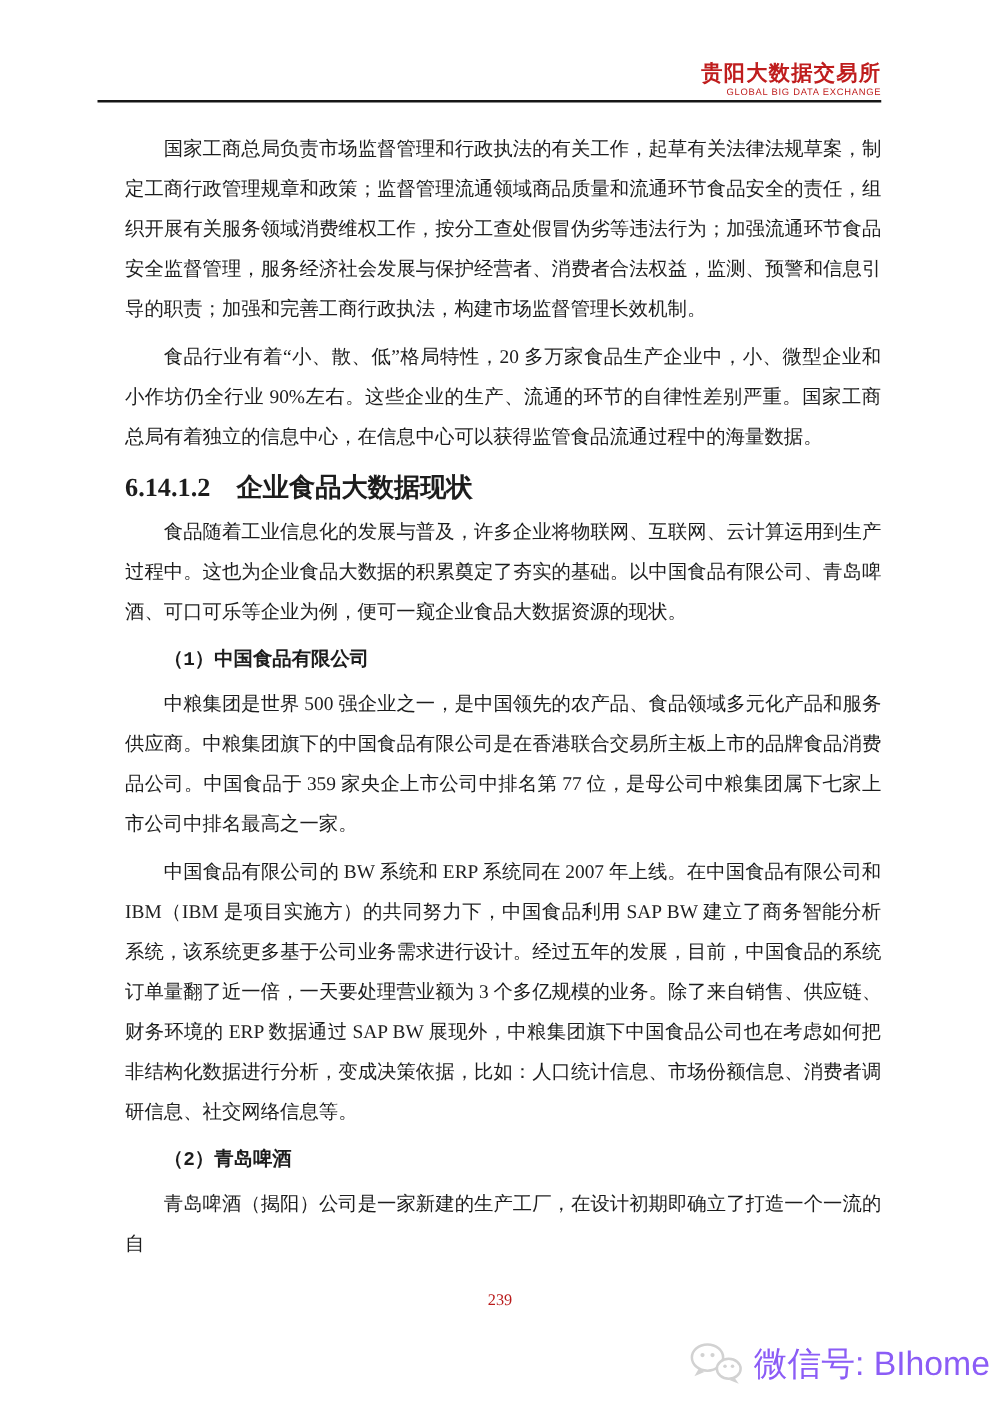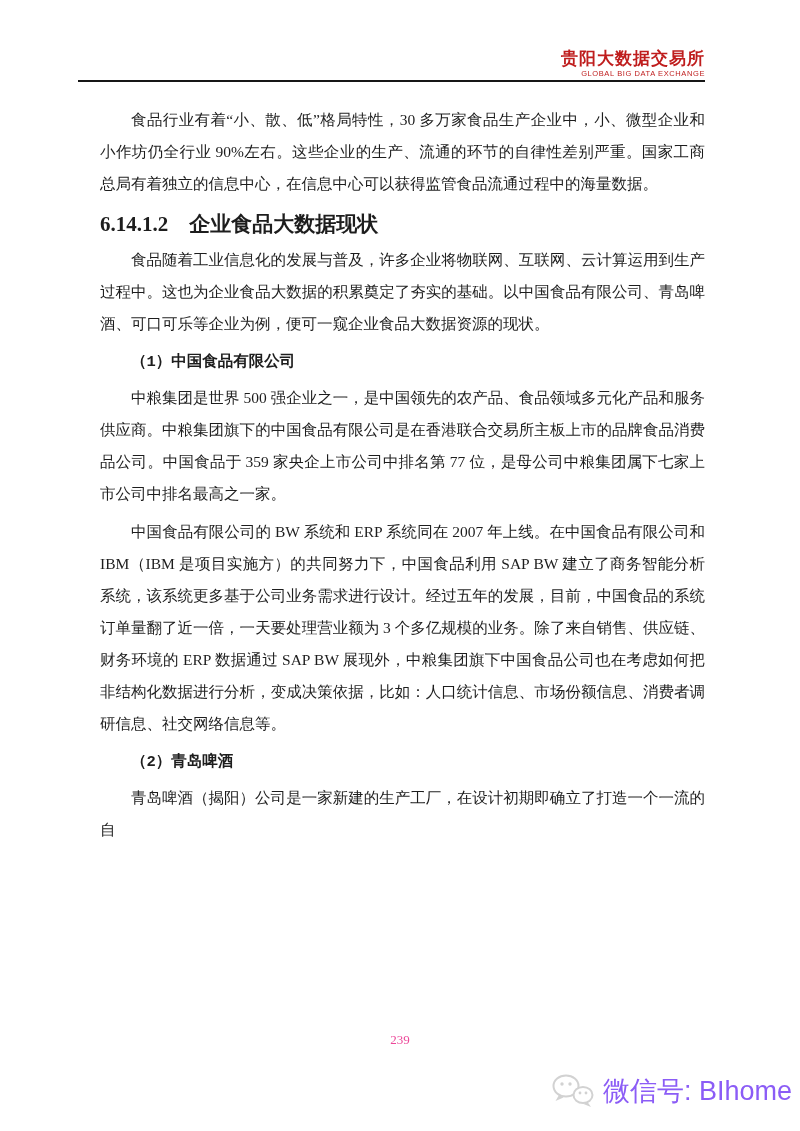--- a/index.html
+++ b/index.html
@@ -69,21 +69,21 @@
     font-family: Liberation Mono, monospace;
   }
   
   .page-number {
     position: absolute;
     left: 0;
     right: 0;
     top: 1032px;
     text-align: center;
     font-size: 13px;
-    color: #ec4899;
+    color: #b91c1c;
   }
   .watermark {
     position: absolute;
     top: 1072px;
     right: 8px;
     display: flex;
     align-items: center;
     gap: 7px;
     color: #8b5cf6;
     font-family: "Liberation Sans", "DejaVu Sans", sans-serif;
@@ -102,21 +102,22 @@
 
   <div class="header">
     <div class="brand">
       <div class="brand-cn">贵阳大数据交易所</div>
       <div class="brand-en">GLOBAL BIG DATA EXCHANGE</div>
     </div>
     <div class="rule"></div>
   </div>
 
   <div class="content">
-    <p class="body">食品行业有着“小、散、低”格局特性，30 多万家食品生产企业中，小、微型企业和小作坊仍全行业 90%左右。这些企业的生产、流通的环节的自律性差别严重。国家工商总局有着独立的信息中心，在信息中心可以获得监管食品流通过程中的海量数据。</p>
+    <p class="body">国家工商总局负责市场监督管理和行政执法的有关工作，起草有关法律法规草案，制定工商行政管理规章和政策；监督管理流通领域商品质量和流通环节食品安全的责任，组织开展有关服务领域消费维权工作，按分工查处假冒伪劣等违法行为；加强流通环节食品安全监督管理，服务经济社会发展与保护经营者、消费者合法权益，监测、预警和信息引导的职责；加强和完善工商行政执法，构建市场监督管理长效机制。</p>
+    <p class="body">食品行业有着“小、散、低”格局特性，20 多万家食品生产企业中，小、微型企业和小作坊仍全行业 90%左右。这些企业的生产、流通的环节的自律性差别严重。国家工商总局有着独立的信息中心，在信息中心可以获得监管食品流通过程中的海量数据。</p>
     <h3 class="section">6.14.1.2　企业食品大数据现状</h3>
     <p class="body">食品随着工业信息化的发展与普及，许多企业将物联网、互联网、云计算运用到生产过程中。这也为企业食品大数据的积累奠定了夯实的基础。以中国食品有限公司、青岛啤酒、可口可乐等企业为例，便可一窥企业食品大数据资源的现状。</p>
     <h4 class="sub">（1）中国食品有限公司</h4>
     <p class="body">中粮集团是世界 500 强企业之一，是中国领先的农产品、食品领域多元化产品和服务供应商。中粮集团旗下的中国食品有限公司是在香港联合交易所主板上市的品牌食品消费品公司。中国食品于 359 家央企上市公司中排名第 77 位，是母公司中粮集团属下七家上市公司中排名最高之一家。</p>
     <p class="body">中国食品有限公司的 BW 系统和 ERP 系统同在 2007 年上线。在中国食品有限公司和 IBM（IBM 是项目实施方）的共同努力下，中国食品利用 SAP BW 建立了商务智能分析系统，该系统更多基于公司业务需求进行设计。经过五年的发展，目前，中国食品的系统订单量翻了近一倍，一天要处理营业额为 3 个多亿规模的业务。除了来自销售、供应链、财务环境的 ERP 数据通过 SAP BW 展现外，中粮集团旗下中国食品公司也在考虑如何把非结构化数据进行分析，变成决策依据，比如：人口统计信息、市场份额信息、消费者调研信息、社交网络信息等。</p>
     <h4 class="sub">（2）青岛啤酒</h4>
     <p class="body">青岛啤酒（揭阳）公司是一家新建的生产工厂，在设计初期即确立了打造一个一流的自</p>
   </div>
 
   <div class="page-number">239</div>

